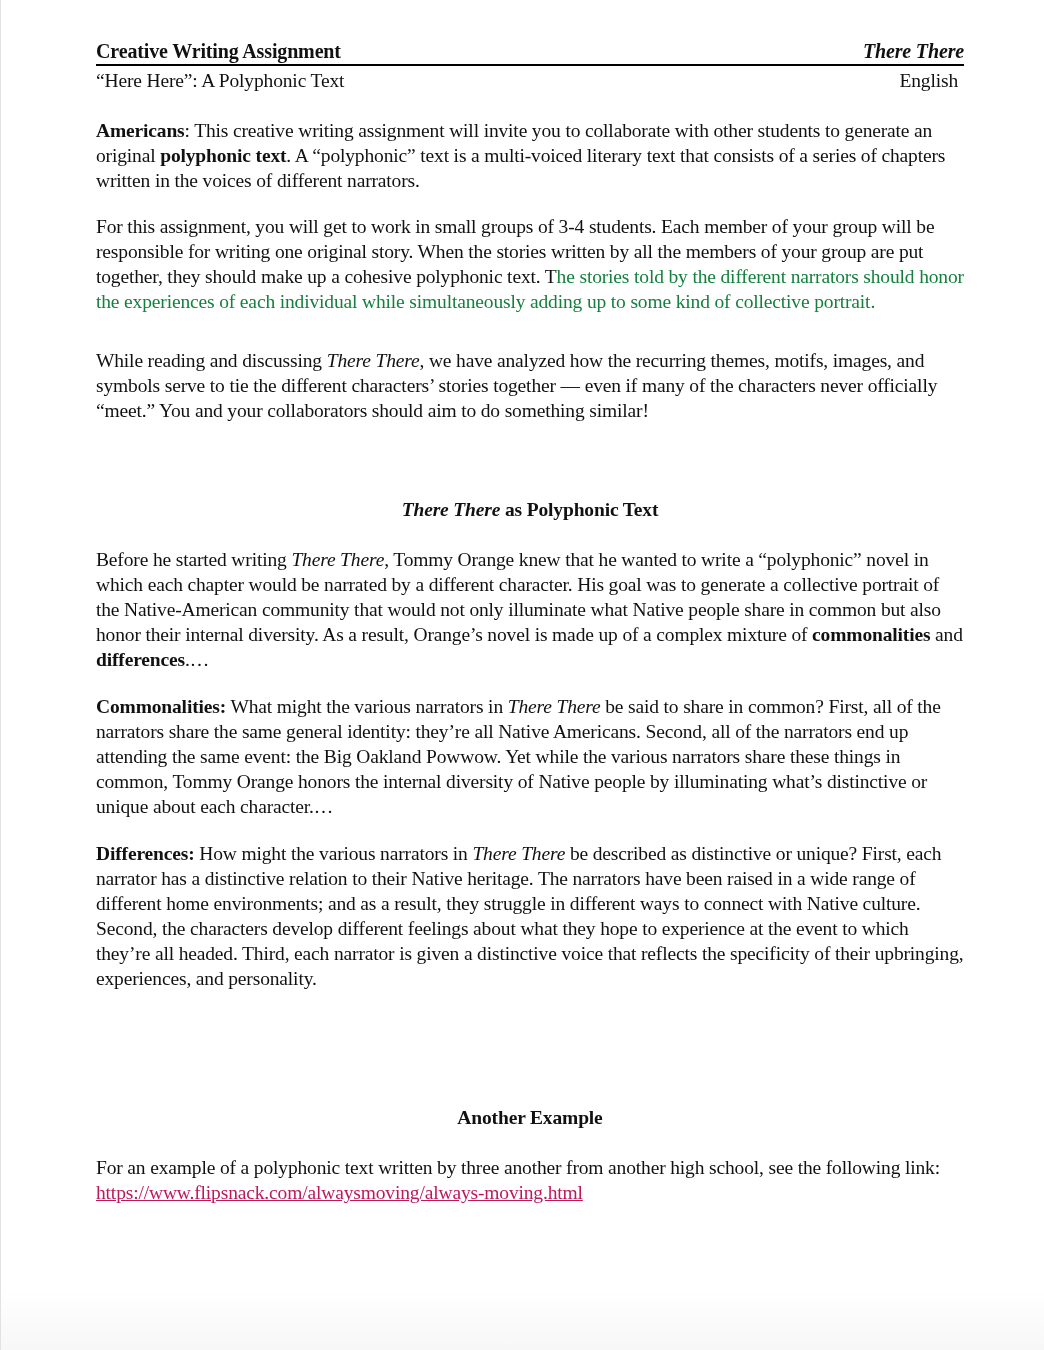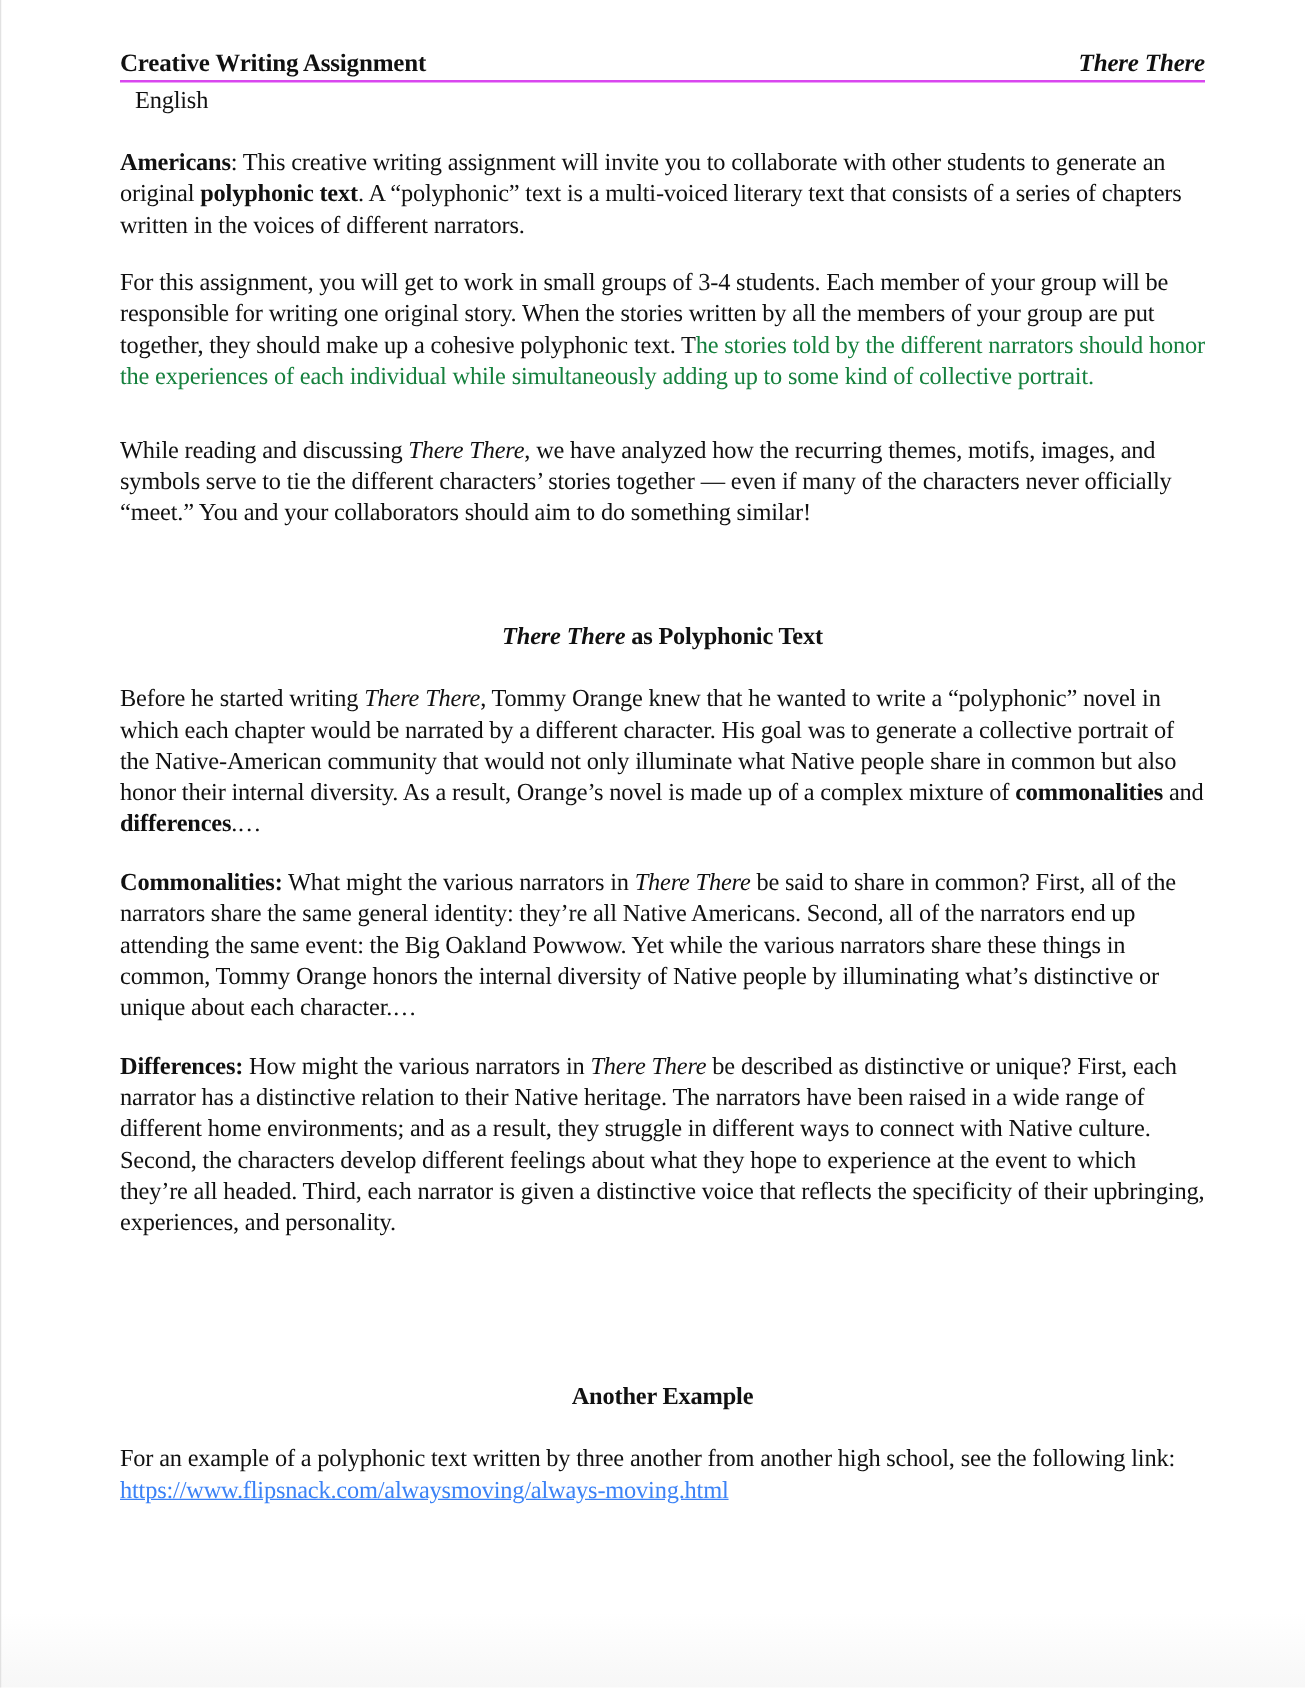--- a/index.html
+++ b/index.html
@@ -23,21 +23,21 @@
       top: 40px;
       width: 868px;
       font-size: 19.5px;
       line-height: 25px;
       letter-spacing: -0.15px;
     }
     .header-row {
       display: flex;
       justify-content: space-between;
       align-items: flex-end;
-      border-bottom: 2px solid #d946ef;
+      border-bottom: 2px solid #000000;
       height: 24px;
       margin-bottom: 2px;
     }
     .header-row .left {
       font-weight: bold;
       font-size: 20px;
     }
     .header-row .right {
       font-weight: bold;
       font-style: italic;
@@ -60,37 +60,38 @@
       margin-bottom: 24px;
     }
     .grey { color: #15803d; }
     .section-title {
       text-align: center;
       font-weight: bold;
       margin: 74px 0 25px 0;
     }
     .section-title.second { margin-top: 114px; text-align: center; }
     a.link {
-      color: #3b82f6;
+      color: #be185d;
       text-decoration: underline;
       margin-top: 40px;
     }
     b { font-weight: bold; }
     i { font-style: italic; }
   </style>
 </head>
 <body>
 
 <div class="page">
 
   <div class="header-row">
     <span class="left">Creative Writing Assignment</span>
     <span class="right">There There</span>
   </div>
   <div class="sub-row">
+    <span>“Here Here”: A Polyphonic Text</span>
     <span class="right">English</span>
   </div>
 
   <p class="para dir"><b>Americans</b><span>: This creative writing assignment will invite you to collaborate with other students to generate an original </span><b>polyphonic text</b><span>. A “polyphonic” text is a multi-voiced literary text that consists of a series of chapters written in the voices of different narrators.</span></p>
 
   <p class="para groups"><span>For this assignment, you will get to work in small groups of 3-4 students. Each member of your group will be responsible for writing one original story. When the stories written by all the members of your group are put together, they should make up a cohesive polyphonic text. T</span><span class="grey">he stories told by the different narrators should honor the experiences of each individual while simultaneously adding up to some kind of collective portrait.</span></p>
 
   <p class="para"><span>While reading and discussing </span><i>There There</i><span>, we have analyzed how the recurring themes, motifs, images, and symbols serve to tie the different characters’ stories together — even if many of the characters never officially “meet.” You and your collaborators should aim to do something similar!</span></p>
 
   <div class="section-title"><i>There There</i><span> as Polyphonic Text</span></div>

